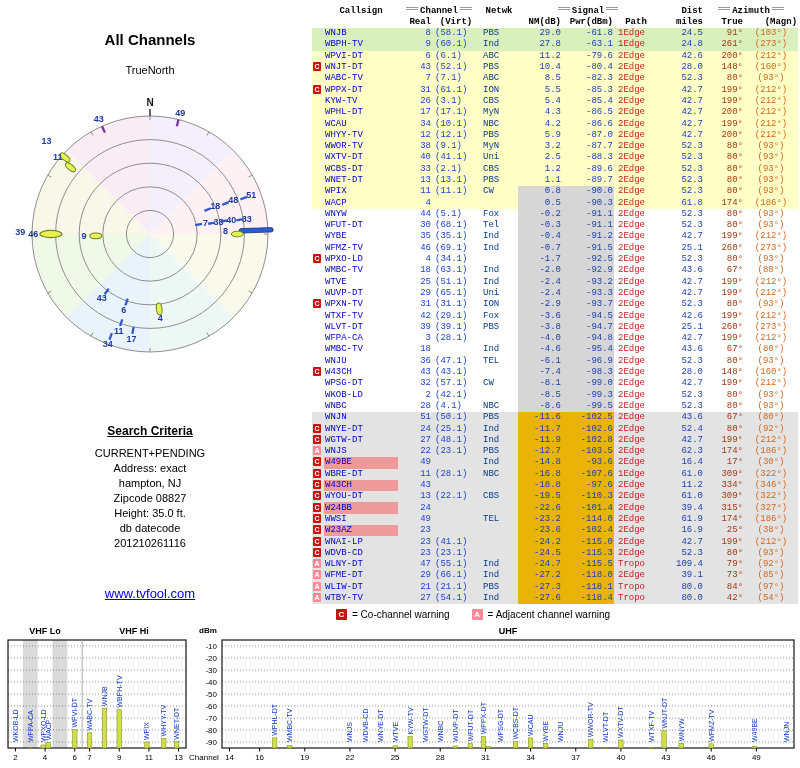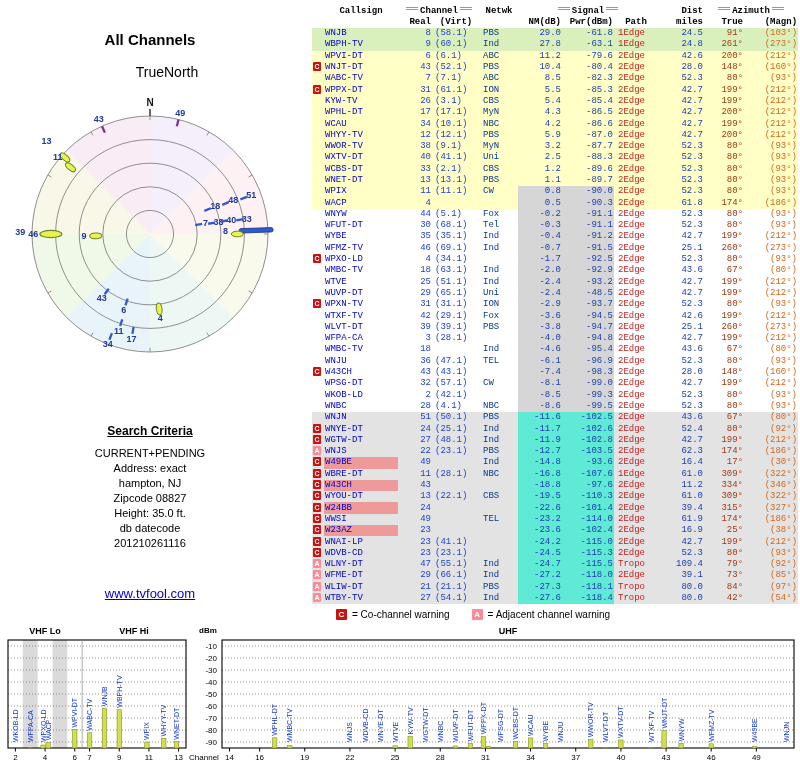--- a/index.html
+++ b/index.html
@@ -1,19 +1,19 @@
 <!DOCTYPE html>
 <html><head>
 <meta charset="utf-8">
 <style>
   html,body{margin:0;padding:0;background:#fff;font-family:"Liberation Sans",sans-serif;}
   #page{position:relative;width:800px;height:768px;background:#fff;overflow:hidden;}
 
   .title{position:absolute;top:31px;left:0;width:300px;text-align:center;font-size:15px;font-weight:bold;color:#000;}
-  .truenorth{position:absolute;top:64px;left:17px;width:300px;text-align:center;font-size:14px;color:#000;}
+  .truenorth{position:absolute;top:64px;left:0;width:300px;text-align:center;font-size:11px;color:#000;}
   #radar{position:absolute;top:82px;left:0;}
   svg text{font-family:"Liberation Sans",sans-serif;}
   .north{font-size:10px;font-weight:bold;fill:#111;}
   .chnum{font-size:9px;font-weight:bold;fill:#223a9e;}
 
   .criteria{position:absolute;top:424px;left:0;width:300px;text-align:center;font-size:11px;color:#000;}
   .criteria .head{font-size:12px;font-weight:bold;text-decoration:underline;margin-bottom:8px;}
   .criteria .line{line-height:15px;}
   .criteria .dlabel{line-height:15px;}
   .tvfool{display:block;margin-top:35px;color:#0000cc;text-decoration:underline;font-size:13px;}
@@ -27,27 +27,27 @@
   .grp::before,.grp::after{content:"";display:inline-block;width:12px;height:5px;margin:0 2px;vertical-align:1px;
     background:repeating-linear-gradient(180deg,#999 0,#999 1px,#fff 1px,#fff 2.4px);}
   .c-call{color:#0000cc;}
   .c-real{color:#2244cc;text-align:right;}
   .c-virt{color:#2244cc;text-align:left;padding-left:3px;}
   .c-net{color:#063a8c;padding-left:3px;}
   .c-nm,.c-pwr{color:#1d3fae;text-align:right;}
   .c-path{color:#c22222;padding-left:4px;}
   .c-dist{color:#1d3fae;text-align:right;}
   .c-true{color:#a33a10;text-align:right;}
-  .c-magn{color:#d2691e;text-align:right;}
+  .c-magn{color:#d2691e;text-align:center;}
   .bg-g1 td{background:#d9f0bd;}
   .bg-g2 td{background:#ffffc6;}
   .bg-g3 td{background:#ffffff;}
   .bg-g4 td{background:#e3e3e3;}
   td.shade{background:#d6d6d6;}
-  .bg-g4 td.shade{background:#5eead4;}
+  .bg-g4 td.shade{background:#eab308;}
   td.analog{background:#ef9a9a;}
   .warnbox{display:inline-block;width:8px;height:9px;font:bold 7px/9px "Liberation Sans",sans-serif;color:#fff;text-align:center;border-radius:1px;}
   .warnbox.co{background:#cc1111;}
   .warnbox.adj{background:#ff8899;}
 
   .legend{position:absolute;left:336px;top:609px;display:flex;align-items:center;gap:22px;font-size:10px;color:#000;}
   .legend .item{display:flex;align-items:center;gap:5px;}
   .lgbox{display:inline-block;width:11px;height:11px;font:bold 8px/11px "Liberation Sans",sans-serif;color:#fff;text-align:center;border-radius:1px;}
   .lgbox.co{background:#cc1111;}
   .lgbox.adj{background:#ff8899;}
@@ -488,21 +488,21 @@
             <td class="c-true">199°</td>
             <td class="c-magn">(212°)</td>
           </tr>
           <tr class="bg-g3">
             <td class="c-warn"></td>
             <td class="c-call">WUVP-DT</td>
             <td class="c-real">29</td>
             <td class="c-virt">(65.1)</td>
             <td class="c-net">Uni</td>
             <td class="c-nm shade">-2.4</td>
-            <td class="c-pwr shade">-48.5</td>
+            <td class="c-pwr shade">-93.3</td>
             <td class="c-path">2Edge</td>
             <td class="c-dist">42.7</td>
             <td class="c-true">199°</td>
             <td class="c-magn">(212°)</td>
           </tr>
           <tr class="bg-g3">
             <td class="c-warn"><span class="warnbox co">C</span></td>
             <td class="c-call">WPXN-TV</td>
             <td class="c-real">31</td>
             <td class="c-virt">(31.1)</td>

